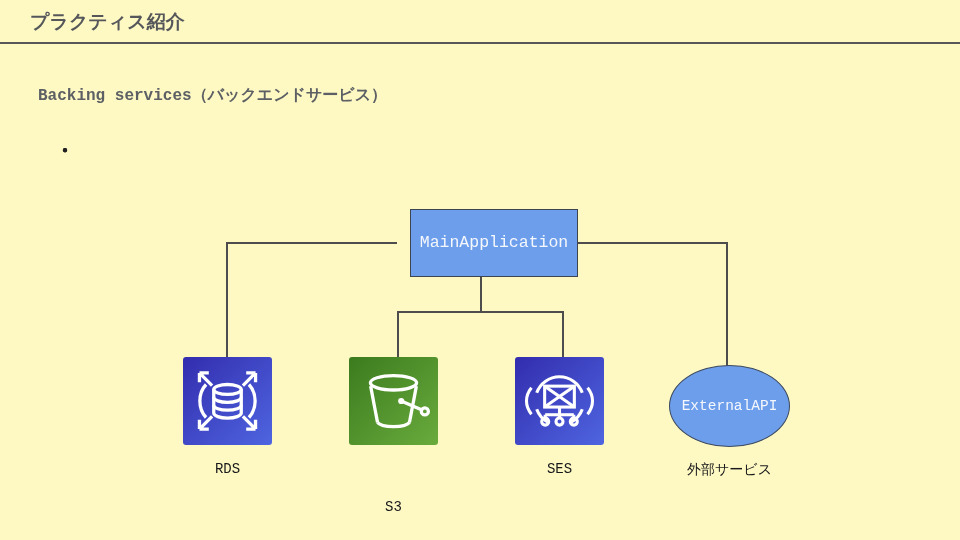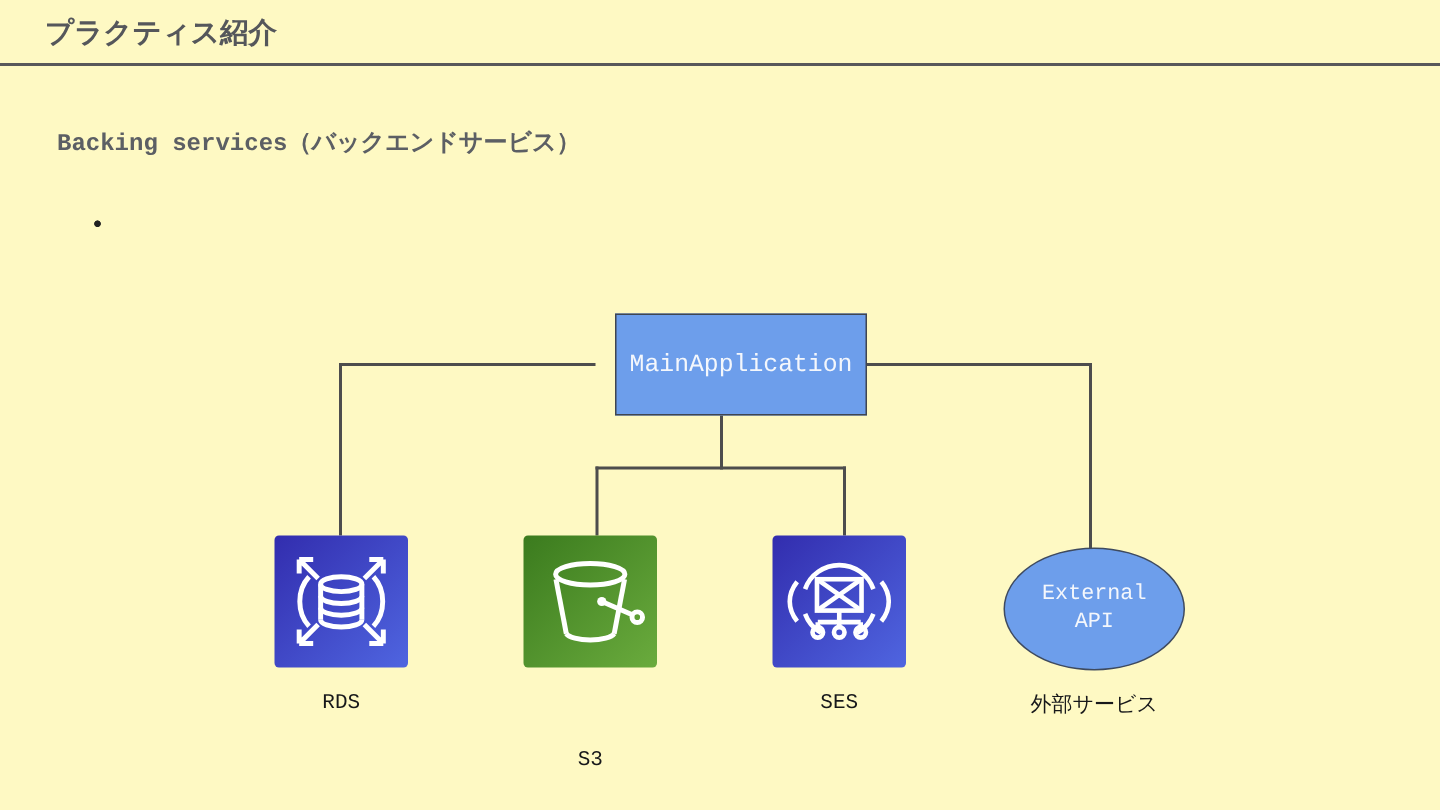--- a/index.html
+++ b/index.html
@@ -26,21 +26,21 @@
     color:#f4f7fc;font-size:16.5px;line-height:22px;text-align:center;margin-left:28px;
   }
   .tile{position:absolute;top:357px;width:89px;height:88px;border-radius:3px;}
   .tile svg{display:block;width:100%;height:100%;}
   .tile-rds{left:183px;background:linear-gradient(135deg,#322dae 0%,#4f65e0 100%);}
   .tile-s3{left:349px;background:linear-gradient(135deg,#3b7b1e 0%,#6aab3d 100%);}
   .tile-ses{left:515px;background:linear-gradient(135deg,#322dae 0%,#4f65e0 100%);}
   .ext-ellipse{
     position:absolute;left:669px;top:365px;width:121px;height:82px;box-sizing:border-box;
     background:#6d9eeb;border:1.5px solid #3e4a5f;border-radius:50%;
-    display:flex;flex-direction:column;align-items:center;justify-content:center;
+    display:flex;flex-direction:row;align-items:center;justify-content:center;
     color:#f4f7fc;font-size:14.5px;line-height:19px;text-align:center;
   }
   .svc-label{position:absolute;top:461px;font-size:14px;color:#17181a;text-align:center;}
   .lbl-rds{left:183px;width:89px;}
   .lbl-s3{left:349px;width:89px;margin-top:38px;}
   .lbl-ses{left:515px;width:89px;}
   .lbl-ext{left:663px;width:133px;}
 </style>
 </head>
 <body>

